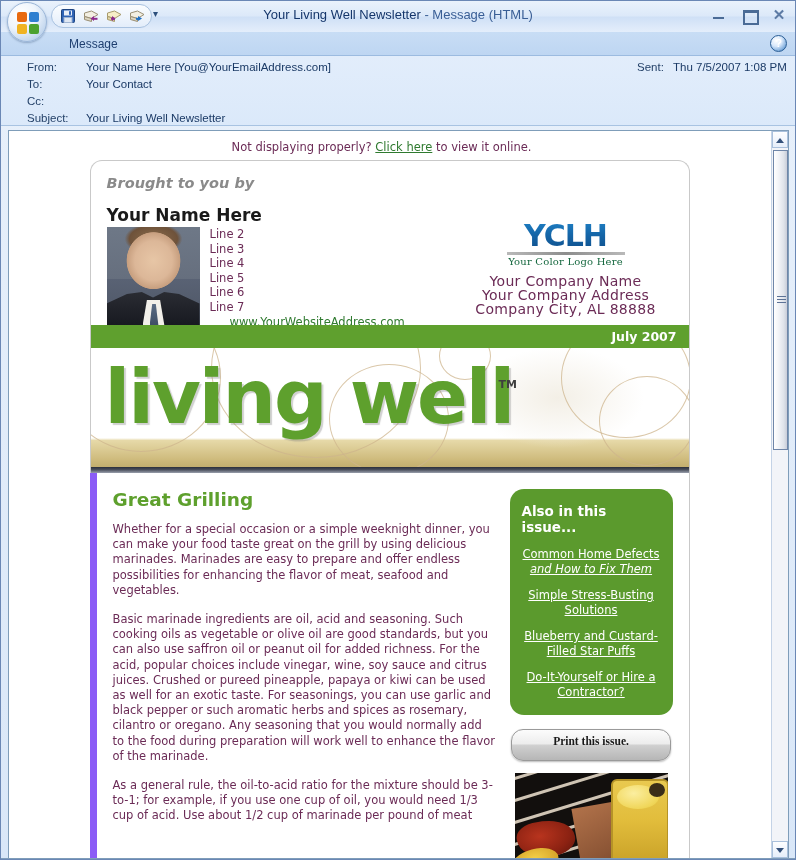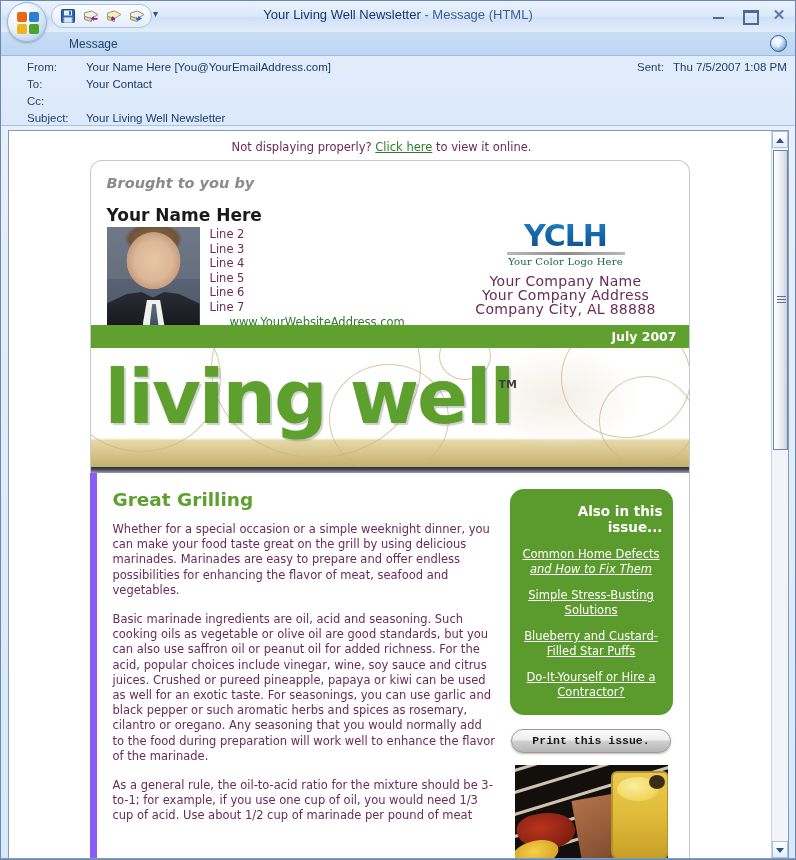--- a/index.html
+++ b/index.html
@@ -351,43 +351,43 @@
     background: #5b9a2d;
     border-radius: 14px;
     padding: 14px 10px 16px 10px;
     text-align: center;
   }
   #issue-title {
     color: #ffffff;
     font-family: "DejaVu Sans", sans-serif;
     font-size: 13.5px;
     font-weight: bold;
-    text-align: right;
+    text-align: left;
     margin-bottom: 12px;
     padding-left: 2px;
   }
   .issue-link {
     display: block;
     color: #ffffff;
     font-family: "DejaVu Sans", sans-serif;
     font-size: 11.5px;
     line-height: 14.5px;
     text-decoration: underline;
     margin-bottom: 12px;
   }
   .issue-link .ital { font-style: italic; }
   #print-btn {
     margin: 14px auto 0 auto;
-    width: 160px; height: 24px;
+    width: 160px; height: 32px;
     border-radius: 12px;
     background: linear-gradient(180deg, #fcfcfc 0%, #ededed 45%, #cfcfcf 52%, #b6b6b6 100%);
     border: 1px solid #9a9a9a;
     box-shadow: 0 1px 2px rgba(0,0,0,.28);
     color: #1a1a1a;
-    font-family: Liberation Mono, monospace;
+    font-family: Liberation Serif, serif;
     font-size: 11.5px;
     font-weight: bold;
     line-height: 22px;
     text-align: center;
   }
   #food-photo {
     margin: 12px auto 0 auto;
     width: 153px; height: 96px;
     position: relative;
     overflow: hidden;

